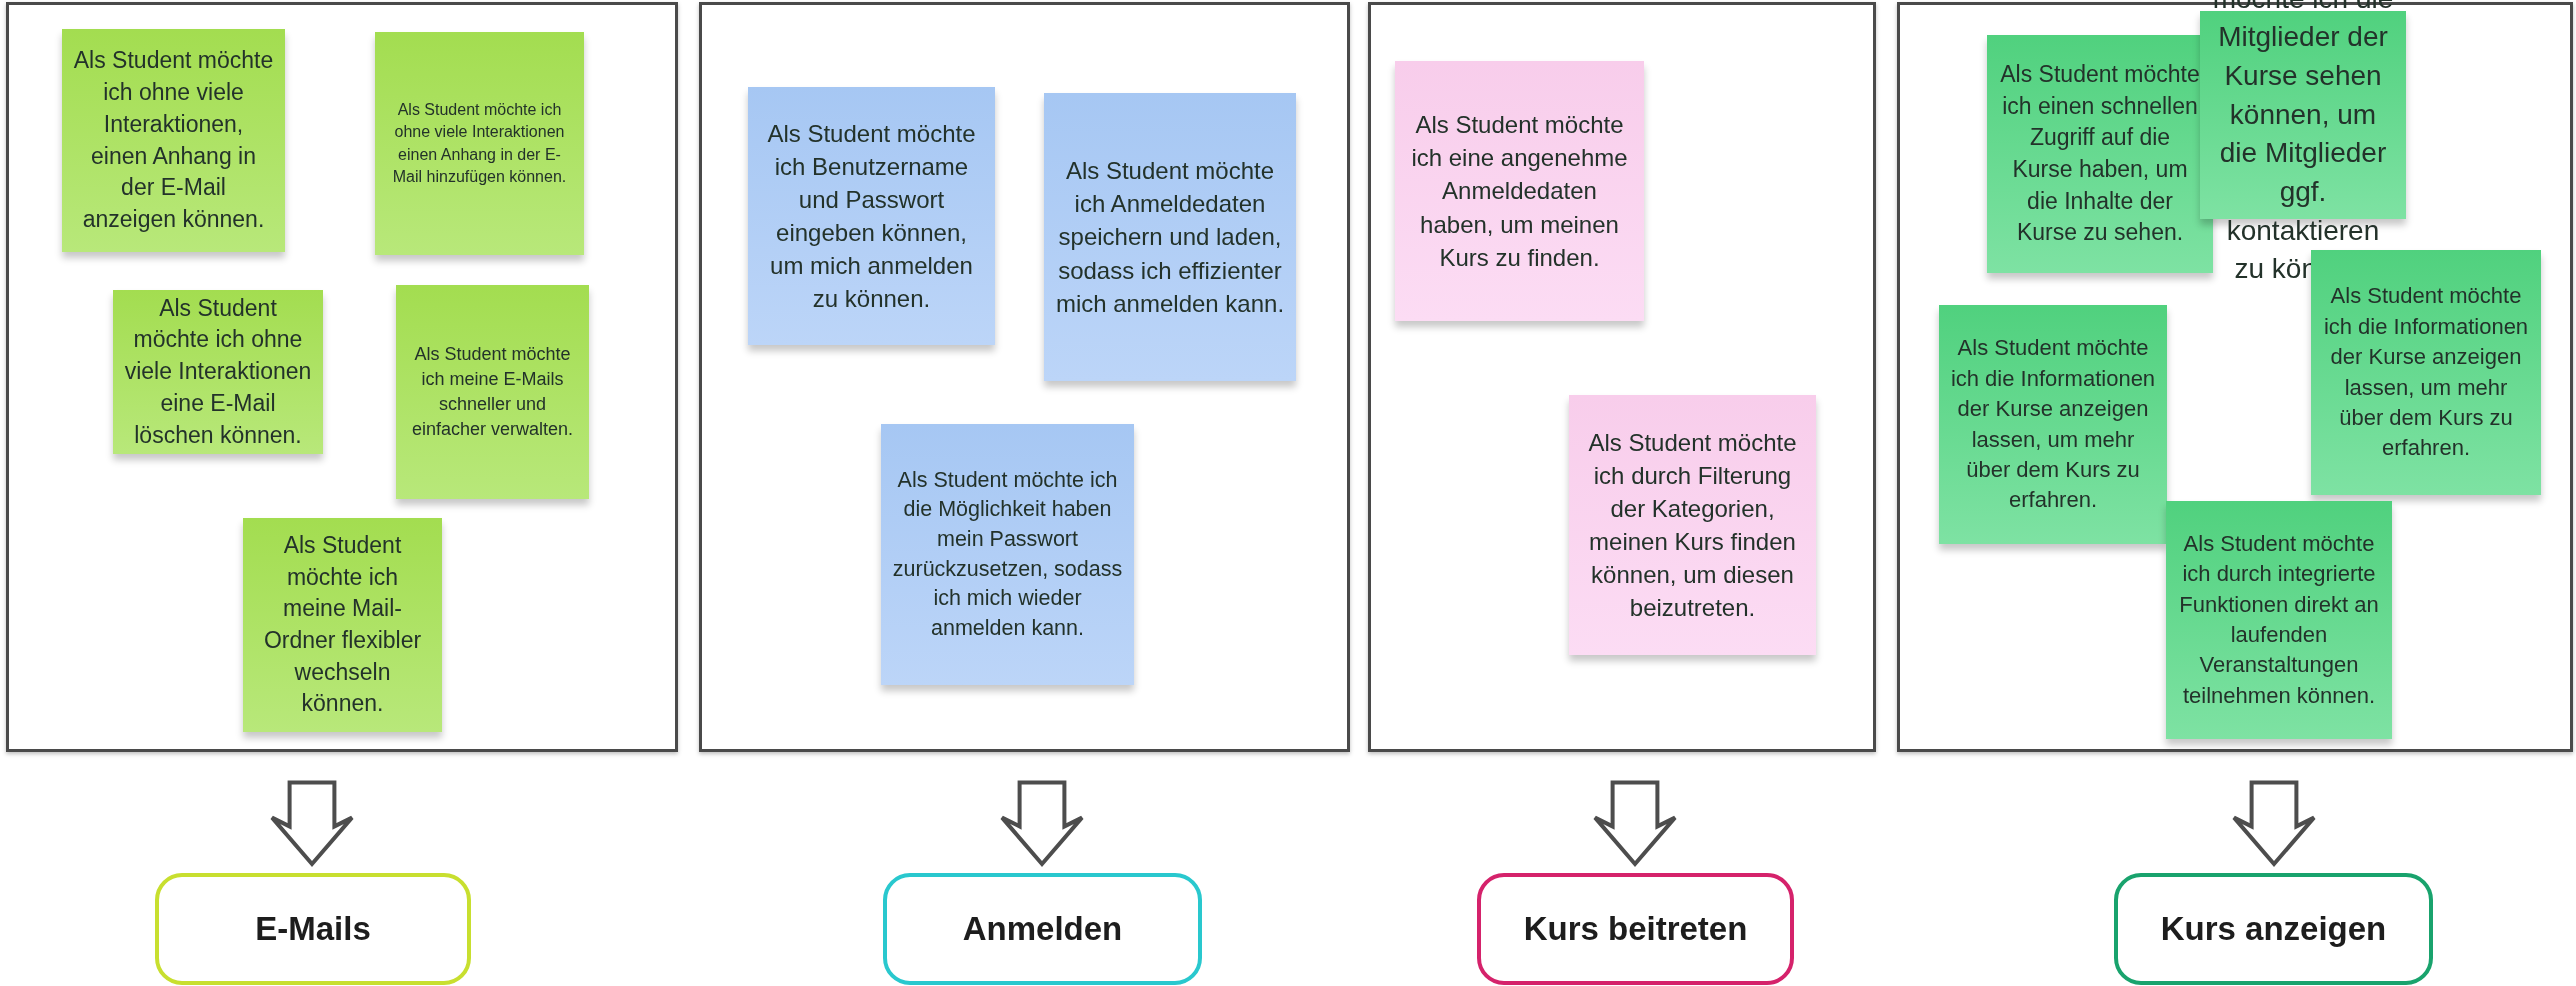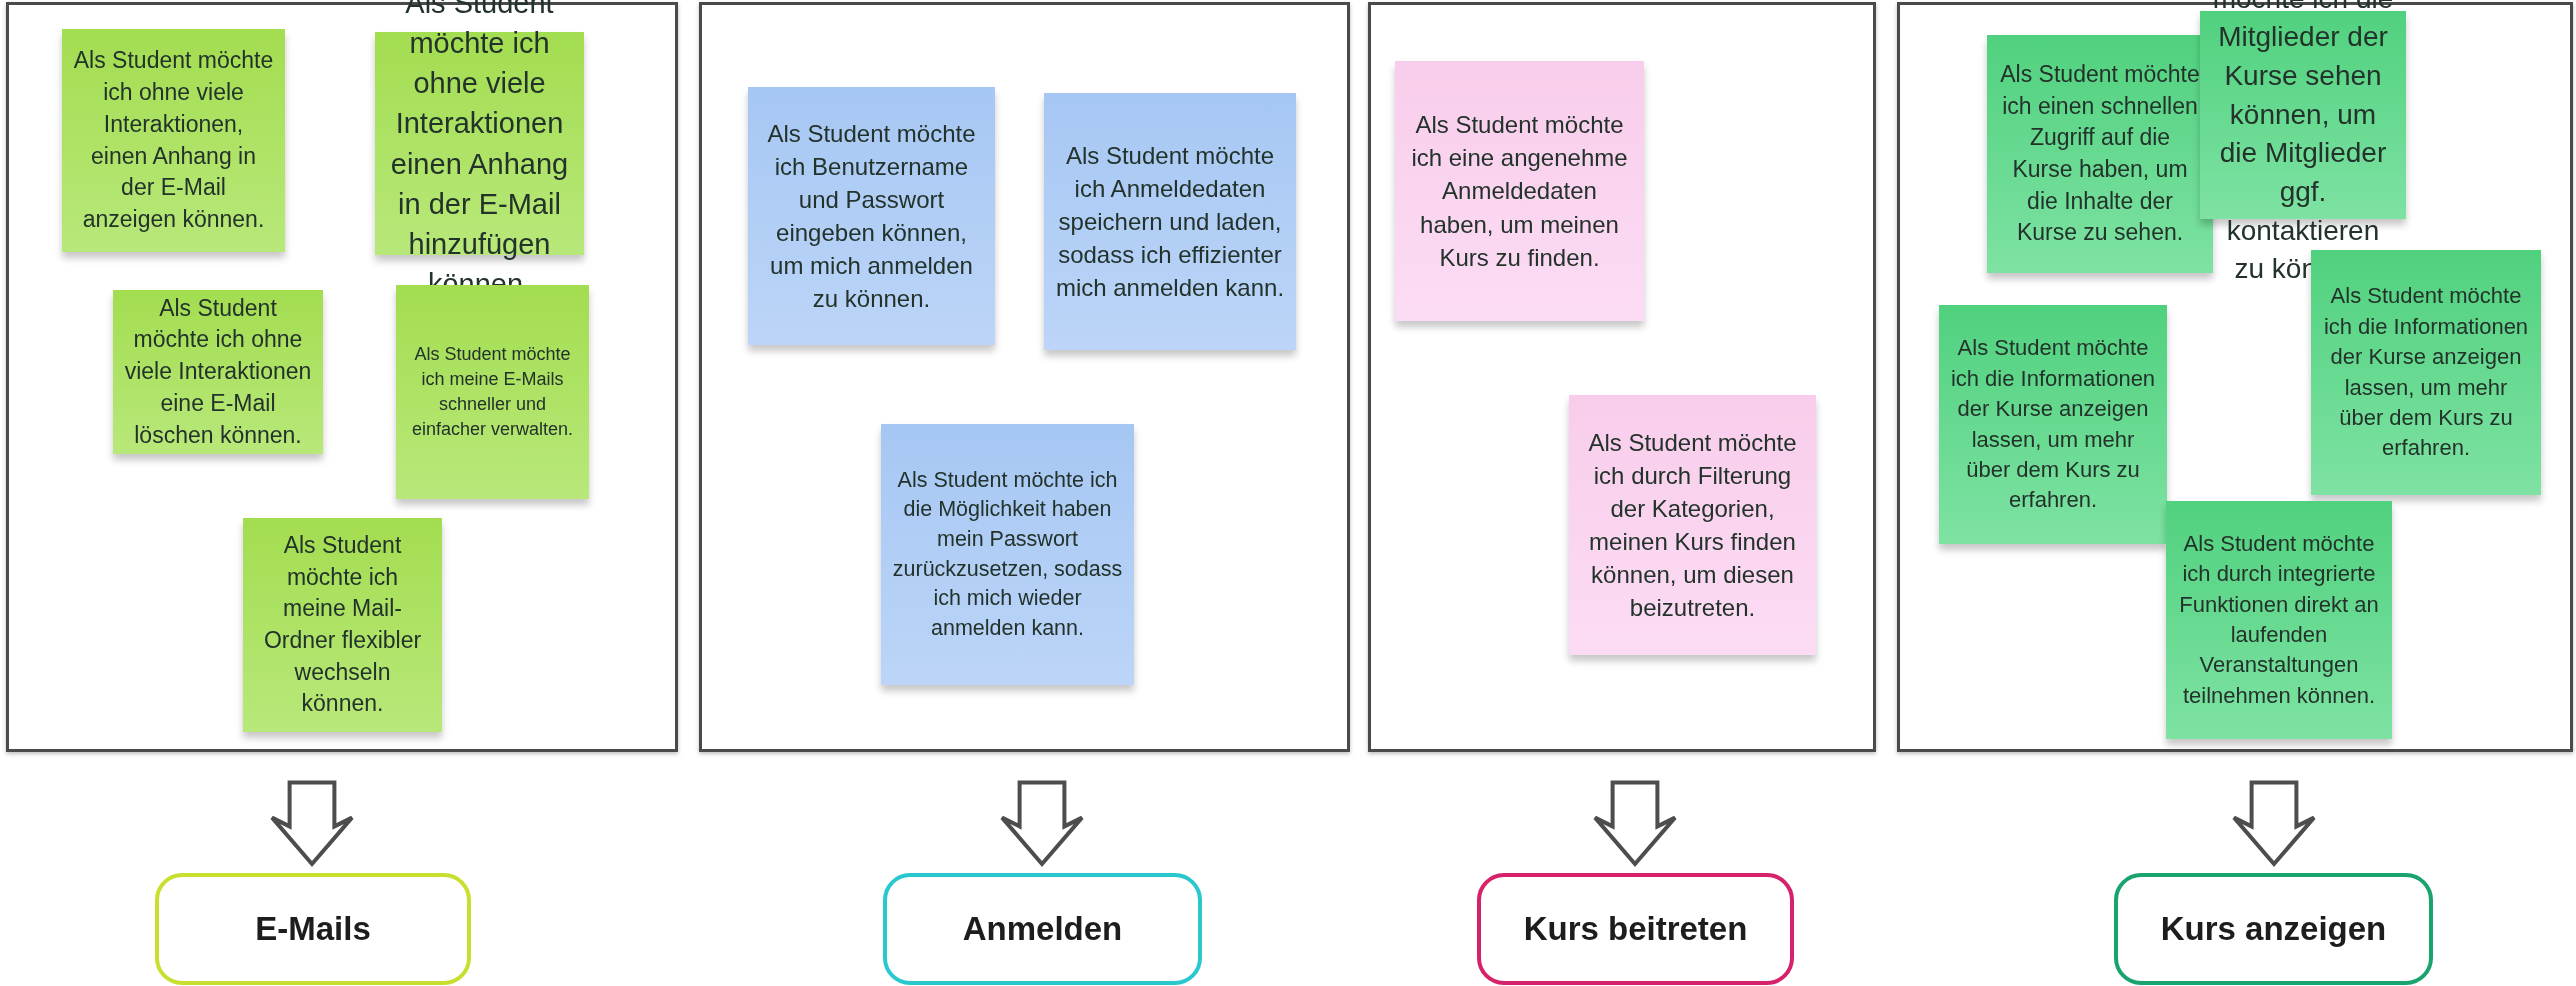--- a/index.html
+++ b/index.html
@@ -44,31 +44,31 @@
     text-align:center;
   }
   .arrow{position:absolute;}
 </style>
 </head>
 <body>
 
 <div id="canvas" style="--frameBorder: #4a4a4a; --noteText: #23322a; --labelText: #1d1d1d;">
     <div class="frame" style="left: 6.4px; top: 1.6px; width: 672px; height: 750px;"></div>
     <div class="note" style="left: 62px; top: 29px; width: 223px; height: 223px; font-size: 23px; background: linear-gradient(rgb(163, 221, 80), rgb(184, 232, 122));">Als Student möchte ich ohne viele Interaktionen, einen Anhang in der E-Mail anzeigen können.</div>
-    <div class="note" style="left: 375px; top: 32px; width: 209px; height: 223px; font-size: 29px; background: linear-gradient(rgb(163, 221, 80), rgb(184, 232, 122));">Als Student möchte ich ohne viele Interaktionen einen Anhang in der E-Mail hinzufügen können.</div>
+    <div class="note" style="left: 375px; top: 32px; width: 209px; height: 223px; font-size: 16px; background: linear-gradient(rgb(163, 221, 80), rgb(184, 232, 122));">Als Student möchte ich ohne viele Interaktionen einen Anhang in der E-Mail hinzufügen können.</div>
     <div class="note" style="left: 69px; top: 290px; width: 210px; height: 164px; font-size: 23px; background: linear-gradient(rgb(163, 221, 80), rgb(184, 232, 122)); margin-left: 44px;">Als Student möchte ich ohne viele Interaktionen eine E-Mail löschen können.</div>
     <div class="note" style="left: 396px; top: 285px; width: 193px; height: 214px; font-size: 18px; background: linear-gradient(rgb(163, 221, 80), rgb(184, 232, 122));">Als Student möchte ich meine E-Mails schneller und einfacher verwalten.</div>
     <div class="note" style="left: 243px; top: 518px; width: 199px; height: 214px; font-size: 23px; background: linear-gradient(rgb(163, 221, 80), rgb(184, 232, 122));">Als Student möchte ich meine Mail-Ordner flexibler wechseln können.</div>
     <svg class="arrow" width="96" height="88" viewBox="0 0 120 110" style="left: 264px; top: 780px;">
       <path d="M32,3 L88,3 L88,58 L110,47 L60,105 L10,47 L32,58 Z" fill="#ffffff" stroke="#4d4d4d" stroke-width="5" stroke-linejoin="miter"></path>
     </svg>
     <div class="cat" style="left: 155px; top: 873px; width: 316px; height: 112px; border-color: rgb(200, 223, 47);">E-Mails</div>
     <div class="frame" style="left: 699px; top: 1.6px; width: 651px; height: 750px;"></div>
     <div class="note" style="left: 748px; top: 87px; width: 247px; height: 258px; font-size: 24px; background: linear-gradient(rgb(166, 199, 243), rgb(188, 213, 248));">Als Student möchte ich Benutzername und Passwort eingeben können, um mich anmelden zu können.</div>
-    <div class="note" style="left: 1044px; top: 93px; width: 252px; height: 257px; font-size: 24px; background: linear-gradient(rgb(166, 199, 243), rgb(188, 213, 248));">Als Student möchte ich Anmeldedaten speichern und laden, sodass ich effizienter mich anmelden kann.</div>
+    <div class="note" style="left: 1044px; top: 93px; width: 252px; height: 288px; font-size: 24px; background: linear-gradient(rgb(166, 199, 243), rgb(188, 213, 248));">Als Student möchte ich Anmeldedaten speichern und laden, sodass ich effizienter mich anmelden kann.</div>
     <div class="note" style="left: 881px; top: 396px; width: 253px; height: 261px; font-size: 21.5px; background: linear-gradient(rgb(166, 199, 243), rgb(188, 213, 248)); margin-top: 28px;">Als Student möchte ich die Möglichkeit haben mein Passwort zurückzusetzen, sodass ich mich wieder anmelden kann.</div>
     <svg class="arrow" width="96" height="88" viewBox="0 0 120 110" style="left: 994px; top: 780px;">
       <path d="M32,3 L88,3 L88,58 L110,47 L60,105 L10,47 L32,58 Z" fill="#ffffff" stroke="#4d4d4d" stroke-width="5" stroke-linejoin="miter"></path>
     </svg>
     <div class="cat" style="left: 883px; top: 873px; width: 319px; height: 112px; border-color: rgb(41, 200, 206);">Anmelden</div>
     <div class="frame" style="left: 1368px; top: 1.6px; width: 508px; height: 750px;"></div>
     <div class="note" style="left: 1395px; top: 61px; width: 249px; height: 260px; font-size: 24px; background: linear-gradient(rgb(248, 205, 235), rgb(252, 220, 244));">Als Student möchte ich eine angenehme Anmeldedaten haben, um meinen Kurs zu finden.</div>
     <div class="note" style="left: 1569px; top: 395px; width: 247px; height: 260px; font-size: 24px; background: linear-gradient(rgb(248, 205, 235), rgb(252, 220, 244));">Als Student möchte ich durch Filterung der Kategorien, meinen Kurs finden können, um diesen beizutreten.</div>
     <svg class="arrow" width="96" height="88" viewBox="0 0 120 110" style="left: 1587px; top: 780px;">
       <path d="M32,3 L88,3 L88,58 L110,47 L60,105 L10,47 L32,58 Z" fill="#ffffff" stroke="#4d4d4d" stroke-width="5" stroke-linejoin="miter"></path>

